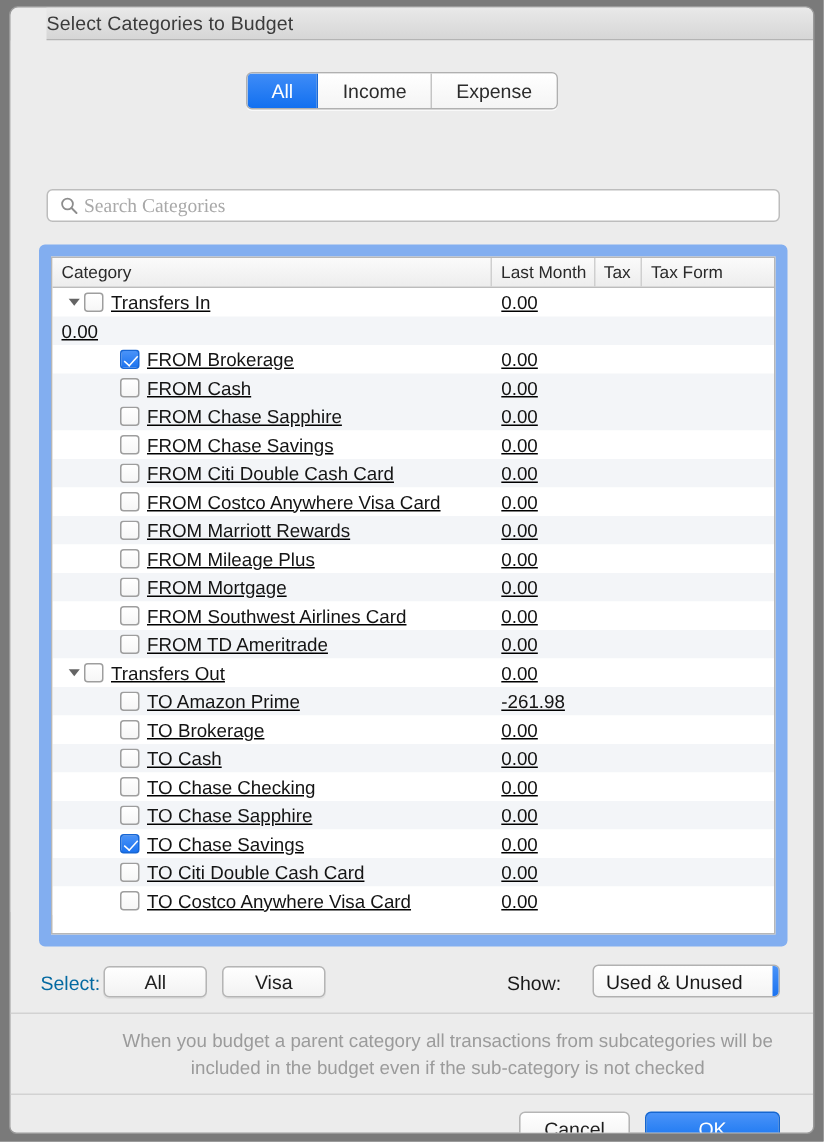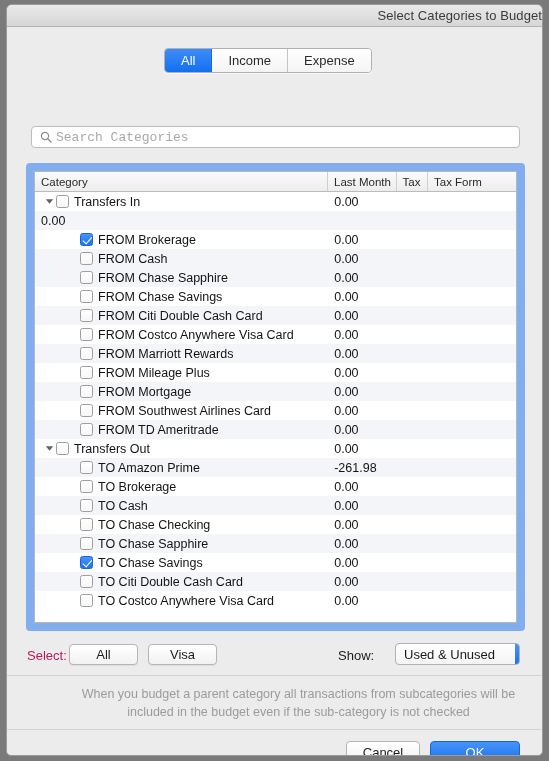--- a/index.html
+++ b/index.html
@@ -28,22 +28,23 @@
     box-sizing: border-box;
     overflow: hidden;
   }
 
   #titlebar {
     height: 22px;
     background: linear-gradient(to bottom, #e9e9e9 0%, #d6d6d6 100%);
     border-bottom: 1px solid #b4b4b4;
     display: flex;
     align-items: center;
-    justify-content: flex-end;
-    box-sizing: border-box;
+    justify-content: flex-start;
+    box-sizing: border-box;
+    margin-left: 24px;
   }
   #title-text {
     font-size: 13px;
     color: #3b3b3b;
     font-weight: normal;
     letter-spacing: 0.1px;
   }
 
   #body-area {
     position: relative;
@@ -105,21 +106,21 @@
     margin-right: 2px;
     flex: none;
     display: flex;
     align-items: center;
     justify-content: center;
   }
   #search-input {
     border: none;
     outline: none;
     background: transparent;
-    font-family: Liberation Mono, monospace;
+    font-family: Liberation Serif, serif;
     font-size: 13px;
     color: #1a1a1a;
     flex: 1;
     padding: 0;
     height: 18px;
   }
   #search-input::placeholder { color: #a9a9a9; }
 
   
   #table-focus {
@@ -160,21 +161,21 @@
     border-right: 1px solid #cfcfcf;
     overflow: hidden;
     white-space: nowrap;
   }
   .hcell:last-child { border-right: none; }
   .col-category { width: 300px; }
   .col-lastmonth { width: 70px; }
   .col-tax { width: 32px; }
   .col-taxform { width: 90px; }
 
-  #rows { position: relative; }
+  #rows { position: relative; text-decoration: underline; }
   .row {
     display: flex;
     height: 19px;
     align-items: center;
     box-sizing: border-box;
     font-size: 12.5px;
     color: #141414;
   }
   .row.odd { background: #ffffff; }
   .row.even { background: #f3f5f8; }
@@ -240,21 +241,21 @@
   
   #controls {
     position: absolute;
     left: 0; right: 0;
     top: 612px;
     height: 36px;
   }
   #select-label {
     position: absolute;
     left: 20px; top: 9px;
-    font-size: 13px; color: #be185d;
+    font-size: 13px; color: #0369a1;
   }
   .pushbtn {
     font-family: "Liberation Sans", sans-serif;
     font-size: 13px;
     color: #1d1d1d;
     background: linear-gradient(to bottom, #ffffff 0%, #f2f2f2 100%);
     border: 1px solid #b5b5b5;
     border-radius: 4px;
     box-shadow: 0 1px 0.5px rgba(0,0,0,0.06);
     height: 21px;

